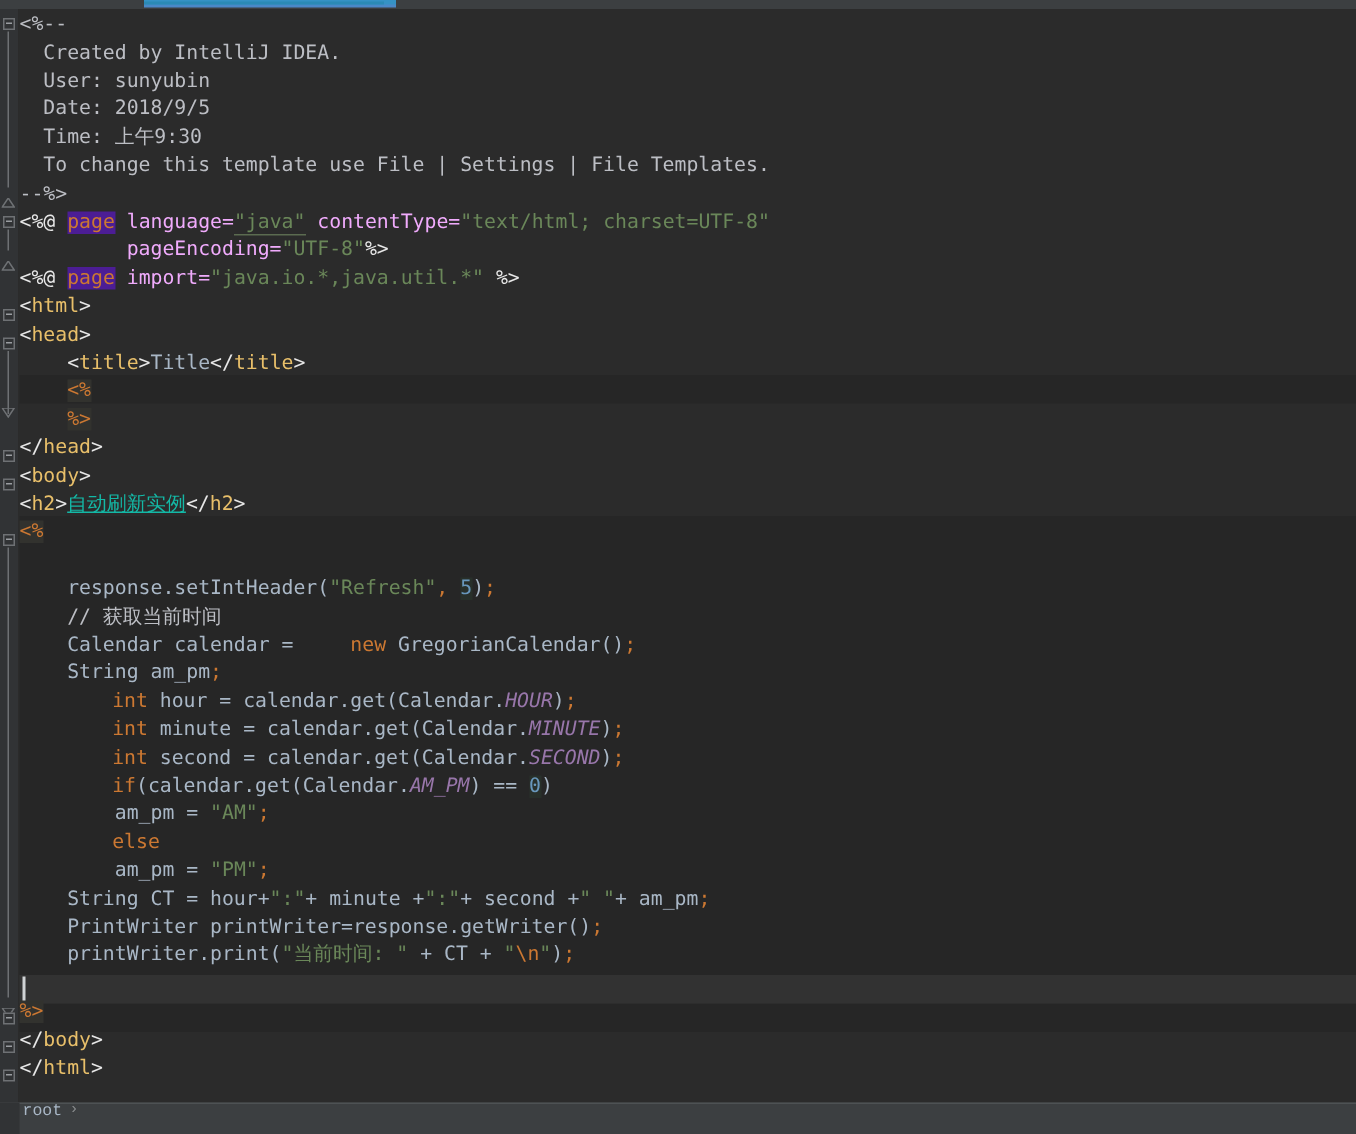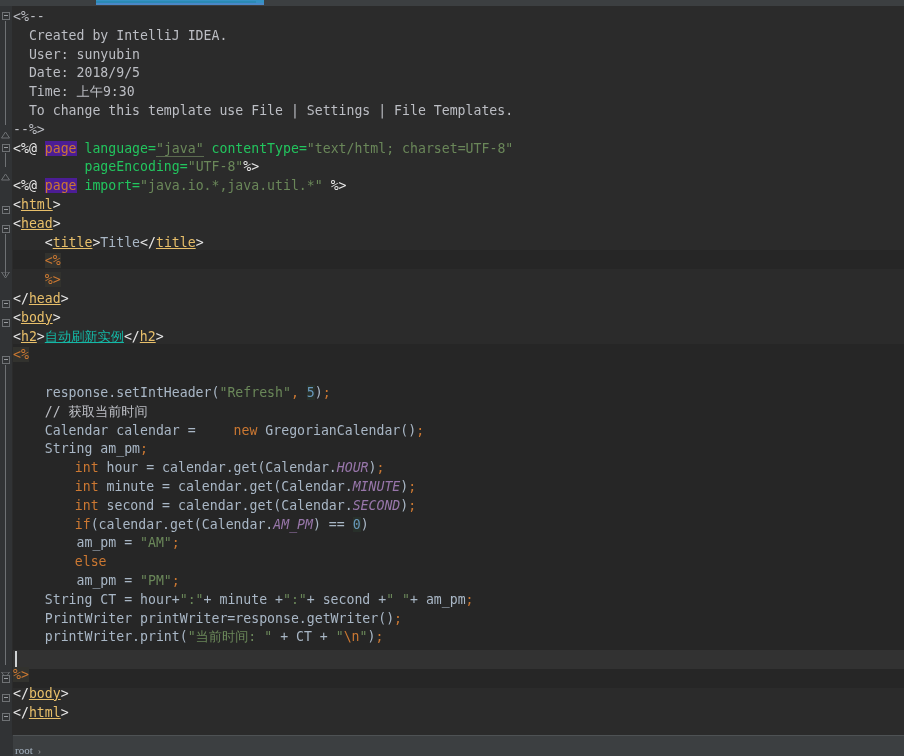--- a/index.html
+++ b/index.html
@@ -32,23 +32,23 @@
   .caret{position:absolute;width:2px;height:17px;background:#cfd2d4;}
 
   
   .code{position:absolute;left:0;top:0;width:904px;height:729px;
         font-size:13.2px;line-height:18.8px;white-space:pre;color:#a9b7c6;}
   .ln{position:absolute;left:13px;height:18.8px;white-space:pre;}
 
   
   .c-text     {color:#a9b7c6;}
   .c-comment  {color:#bcbec4;}
-  .c-tag      {color:#e8bf6a;text-decoration:underline;}
+  .c-tag      {color:#e8bf6a;}
   .c-brk      {color:#e8e8e8;}
-  .c-attr     {color:#22c55e;}
+  .c-attr     {color:#f0abfc;}
   .c-str      {color:#6a8759;}
   .c-strlink  {color:#6a8759;border-bottom:1px solid #5b6b50;}
   .c-kw       {color:#cc7832;margin-left:30px;}
   .c-kw-hl    {color:#cc7832;background:#4c1d95;}
   .c-jsp-hl   {color:#cc7832;background:#32322e;}
   .c-num      {color:#6897bb;background:#32593d33;}
   .c-static   {color:#9876aa;font-style:italic;margin-top:20px;}
   .c-semi     {color:#cc7832;}
   .c-esc      {color:#cc7832;}
   .c-cn       {color:#14b8a6;text-decoration:underline;}
@@ -56,22 +56,22 @@
   
   .fold{position:absolute;left:2px;width:9px;height:9px;}
   .fold .box{position:absolute;left:0;top:0;width:8px;height:8px;border:1px solid #6e7174;box-sizing:border-box;background:#313335;}
   .fold .minus{position:absolute;left:2px;top:3px;width:4px;height:1px;background:#9a9da1;}
   .fold-line{position:absolute;left:5px;width:1px;background:#6e7174;}
   .fold-cap{position:absolute;left:1px;width:9px;height:6px;}
 
   
   .breadcrumb-bar{position:absolute;left:0;top:735px;width:904px;height:21px;background:#3c3f41;}
   .bc-top{position:absolute;left:0;top:0;width:904px;height:1px;background:#4e5254;}
-  .bc-inner{position:absolute;left:13px;top:0;height:21px;display:flex;align-items:flex-end;
-            font-family:Liberation Serif, serif;font-size:11px;color:#a9b7c6;}
+  .bc-inner{position:absolute;left:13px;top:0;height:21px;display:flex;align-items:flex-start;
+            font-family:Liberation Mono, monospace;font-size:11px;color:#a9b7c6;}
   .bc-gut{position:absolute;left:0;top:0;width:13px;height:21px;background:#313335;}
   .bc-item{padding:0 2px;}
   .bc-sep{color:#888b8d;padding:0 3px;font-size:10px;}
 </style>
 </head>
 <body>
 
 <div class="app">
 
   <div class="tabstrip">

